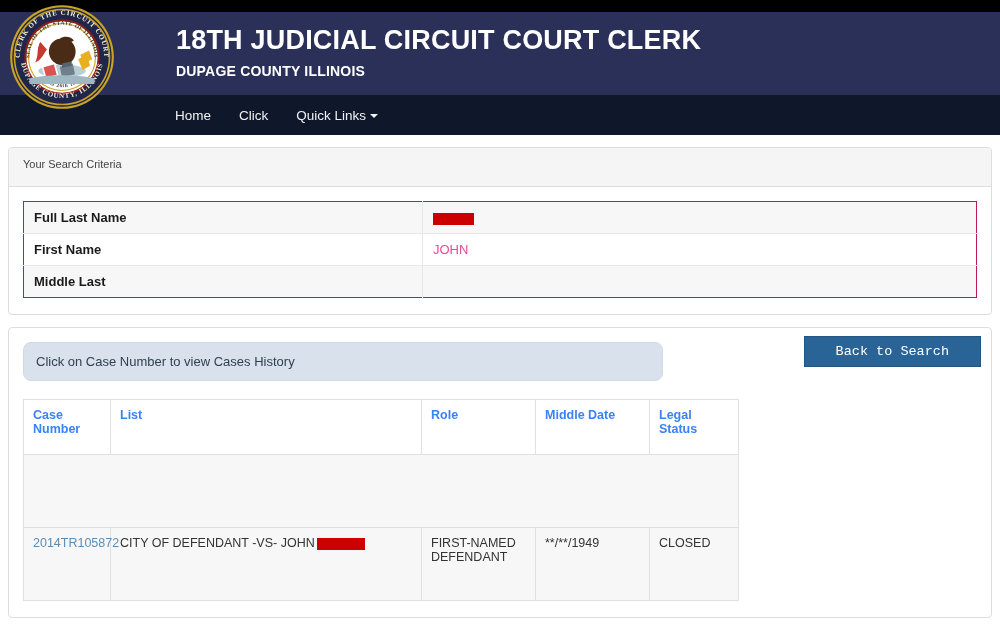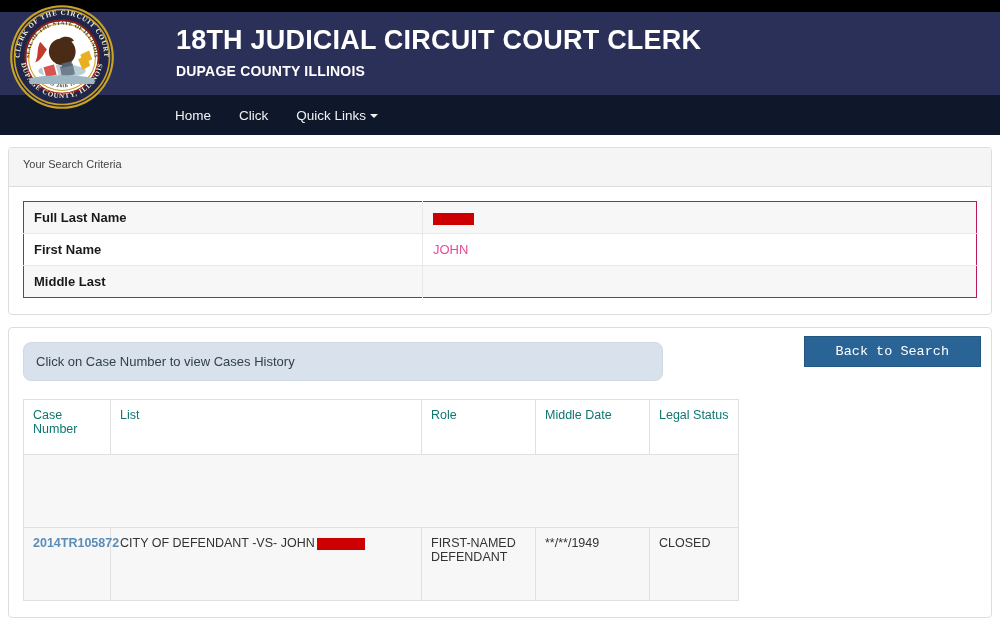--- a/index.html
+++ b/index.html
@@ -180,42 +180,41 @@
   }
   table.cases th,
   table.cases td {
     border: 1px solid #e0e0e0;
     padding: 8px 9px;
     font-size: 12.5px;
     vertical-align: top;
     text-align: left;
   }
   table.cases th {
-    font-weight: normal;
-    color: #0f766e;
+    font-weight: bold;
+    color: #3b82f6;
     height: 38px;
     margin-top: 8px;
   }
   table.cases td { background: #f7f7f7; height: 56px; }
   .col-case   { width: 68px; }
   .col-title  { width: 292px; }
   .col-role   { width: 95px; }
   .col-birth  { width: 95px; }
   .col-status { width: 70px; }
   .spacer-row td {
     border: none;
     background: #ffffff;
     height: 14px;
     padding: 0;
   }
   .case-link {
     color: #5b8db8;
     text-decoration: none;
     cursor: pointer;
-    font-weight: bold;
   }
 </style>
 </head>
 <body>
 
 <div class="top-strip"></div>
 
 <div class="banner">
 
   <svg class="seal" viewBox="0 0 200 200">

